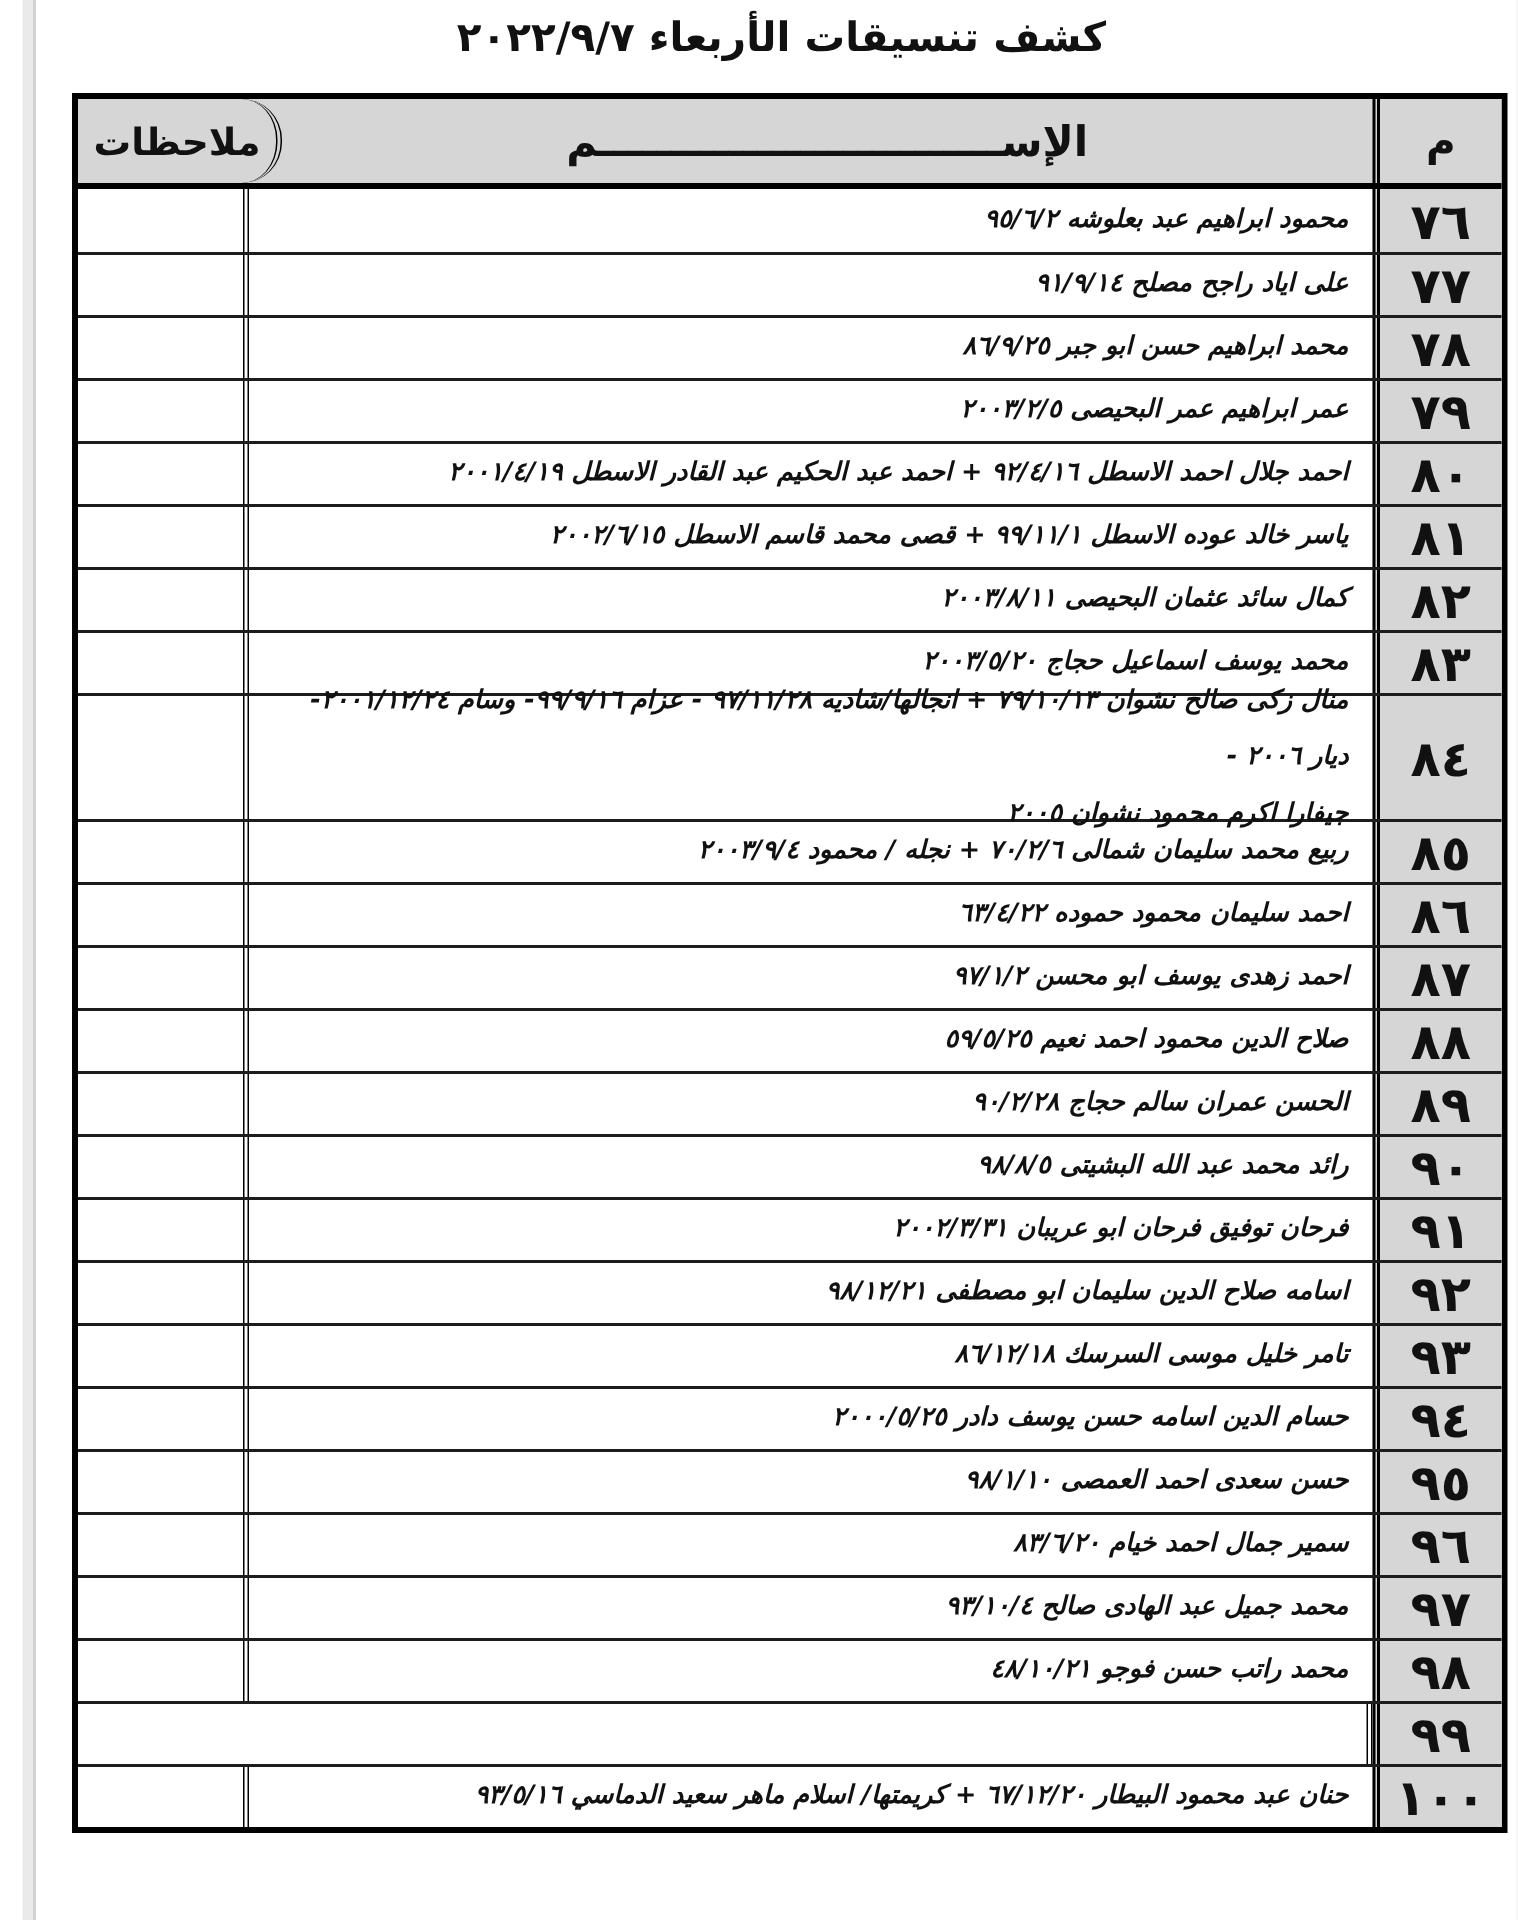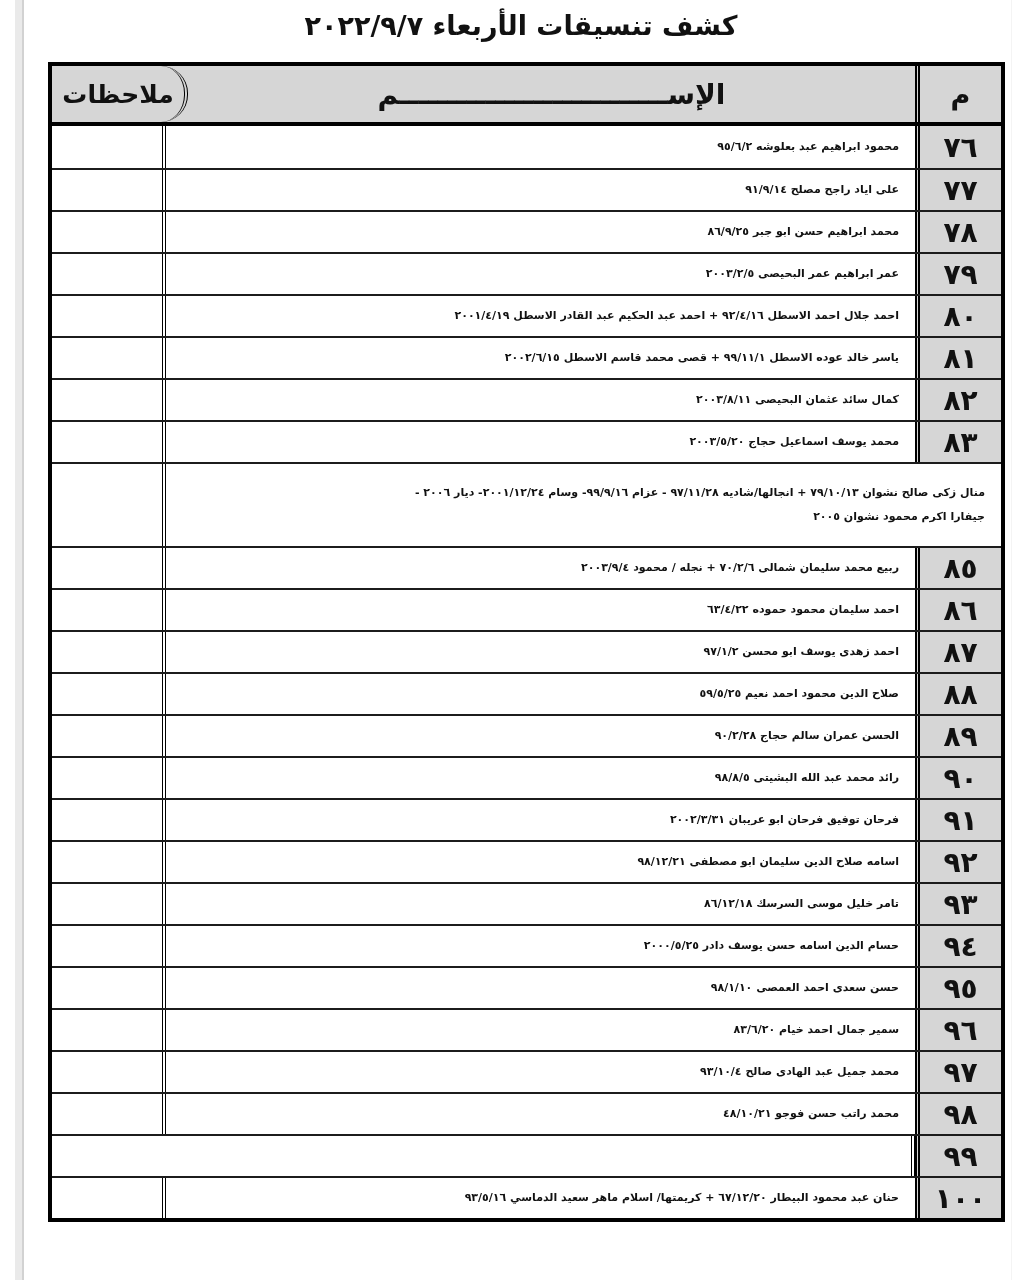--- a/index.html
+++ b/index.html
@@ -41,26 +41,26 @@
     border-right:4px double #000;
     border-radius:27px;
   }
   .trow{display:flex;height:42px;border-top:2px solid #1c1c1c;background:#fff;}
   .trow:first-child{border-top:0;}
   .trow.tall{height:84px;}
   .td-num{
     width:86px;justify-content:center;
     background:var(--header-fill,#d6d6d6);
     border-left:5px double #000;
-    font-size:28px;font-weight:bold;letter-spacing:8px;
+    font-size:33px;font-weight:bold;letter-spacing:8px;
   }
   .td-name{
     flex:1;padding:0 16px;justify-content:flex-start;
-    font-size:11px;font-weight:bold;text-align:right;
-    white-space:pre-line;line-height:2.2;
+    font-size:17px;font-weight:bold;text-align:right;
+    white-space:pre-line;line-height:2.2;font-style:italic;
   }
   .td-notes{width:114px;border-right:4px double #000;background:#fff;}
 </style>
 </head>
 <body>
 
 <div class="page">
   <div class="scan-edge-left"></div>
   <div class="scan-edge-right"></div>
 
@@ -107,20 +107,21 @@
           <div class="cell td-num">٨٢</div>
           <div class="cell td-name">كمال سائد عثمان البحيصى ٢٠٠٣/٨/١١</div>
           <div class="cell td-notes"></div>
         </div>
         <div class="trow">
           <div class="cell td-num">٨٣</div>
           <div class="cell td-name">محمد يوسف اسماعيل حجاج ٢٠٠٣/٥/٢٠</div>
           <div class="cell td-notes"></div>
         </div>
         <div class="trow tall">
+          <div class="cell td-num">٨٤</div>
           <div class="cell td-name">منال زكى صالح نشوان ٧٩/١٠/١٣ + انجالها/شاديه ٩٧/١١/٢٨ - عزام ٩٩/٩/١٦- وسام ٢٠٠١/١٢/٢٤- ديار ٢٠٠٦ -
 جيفارا اكرم محمود نشوان ٢٠٠٥</div>
           <div class="cell td-notes"></div>
         </div>
         <div class="trow">
           <div class="cell td-num">٨٥</div>
           <div class="cell td-name">ربيع محمد سليمان شمالى ٧٠/٢/٦ + نجله / محمود ٢٠٠٣/٩/٤</div>
           <div class="cell td-notes"></div>
         </div>
         <div class="trow">

